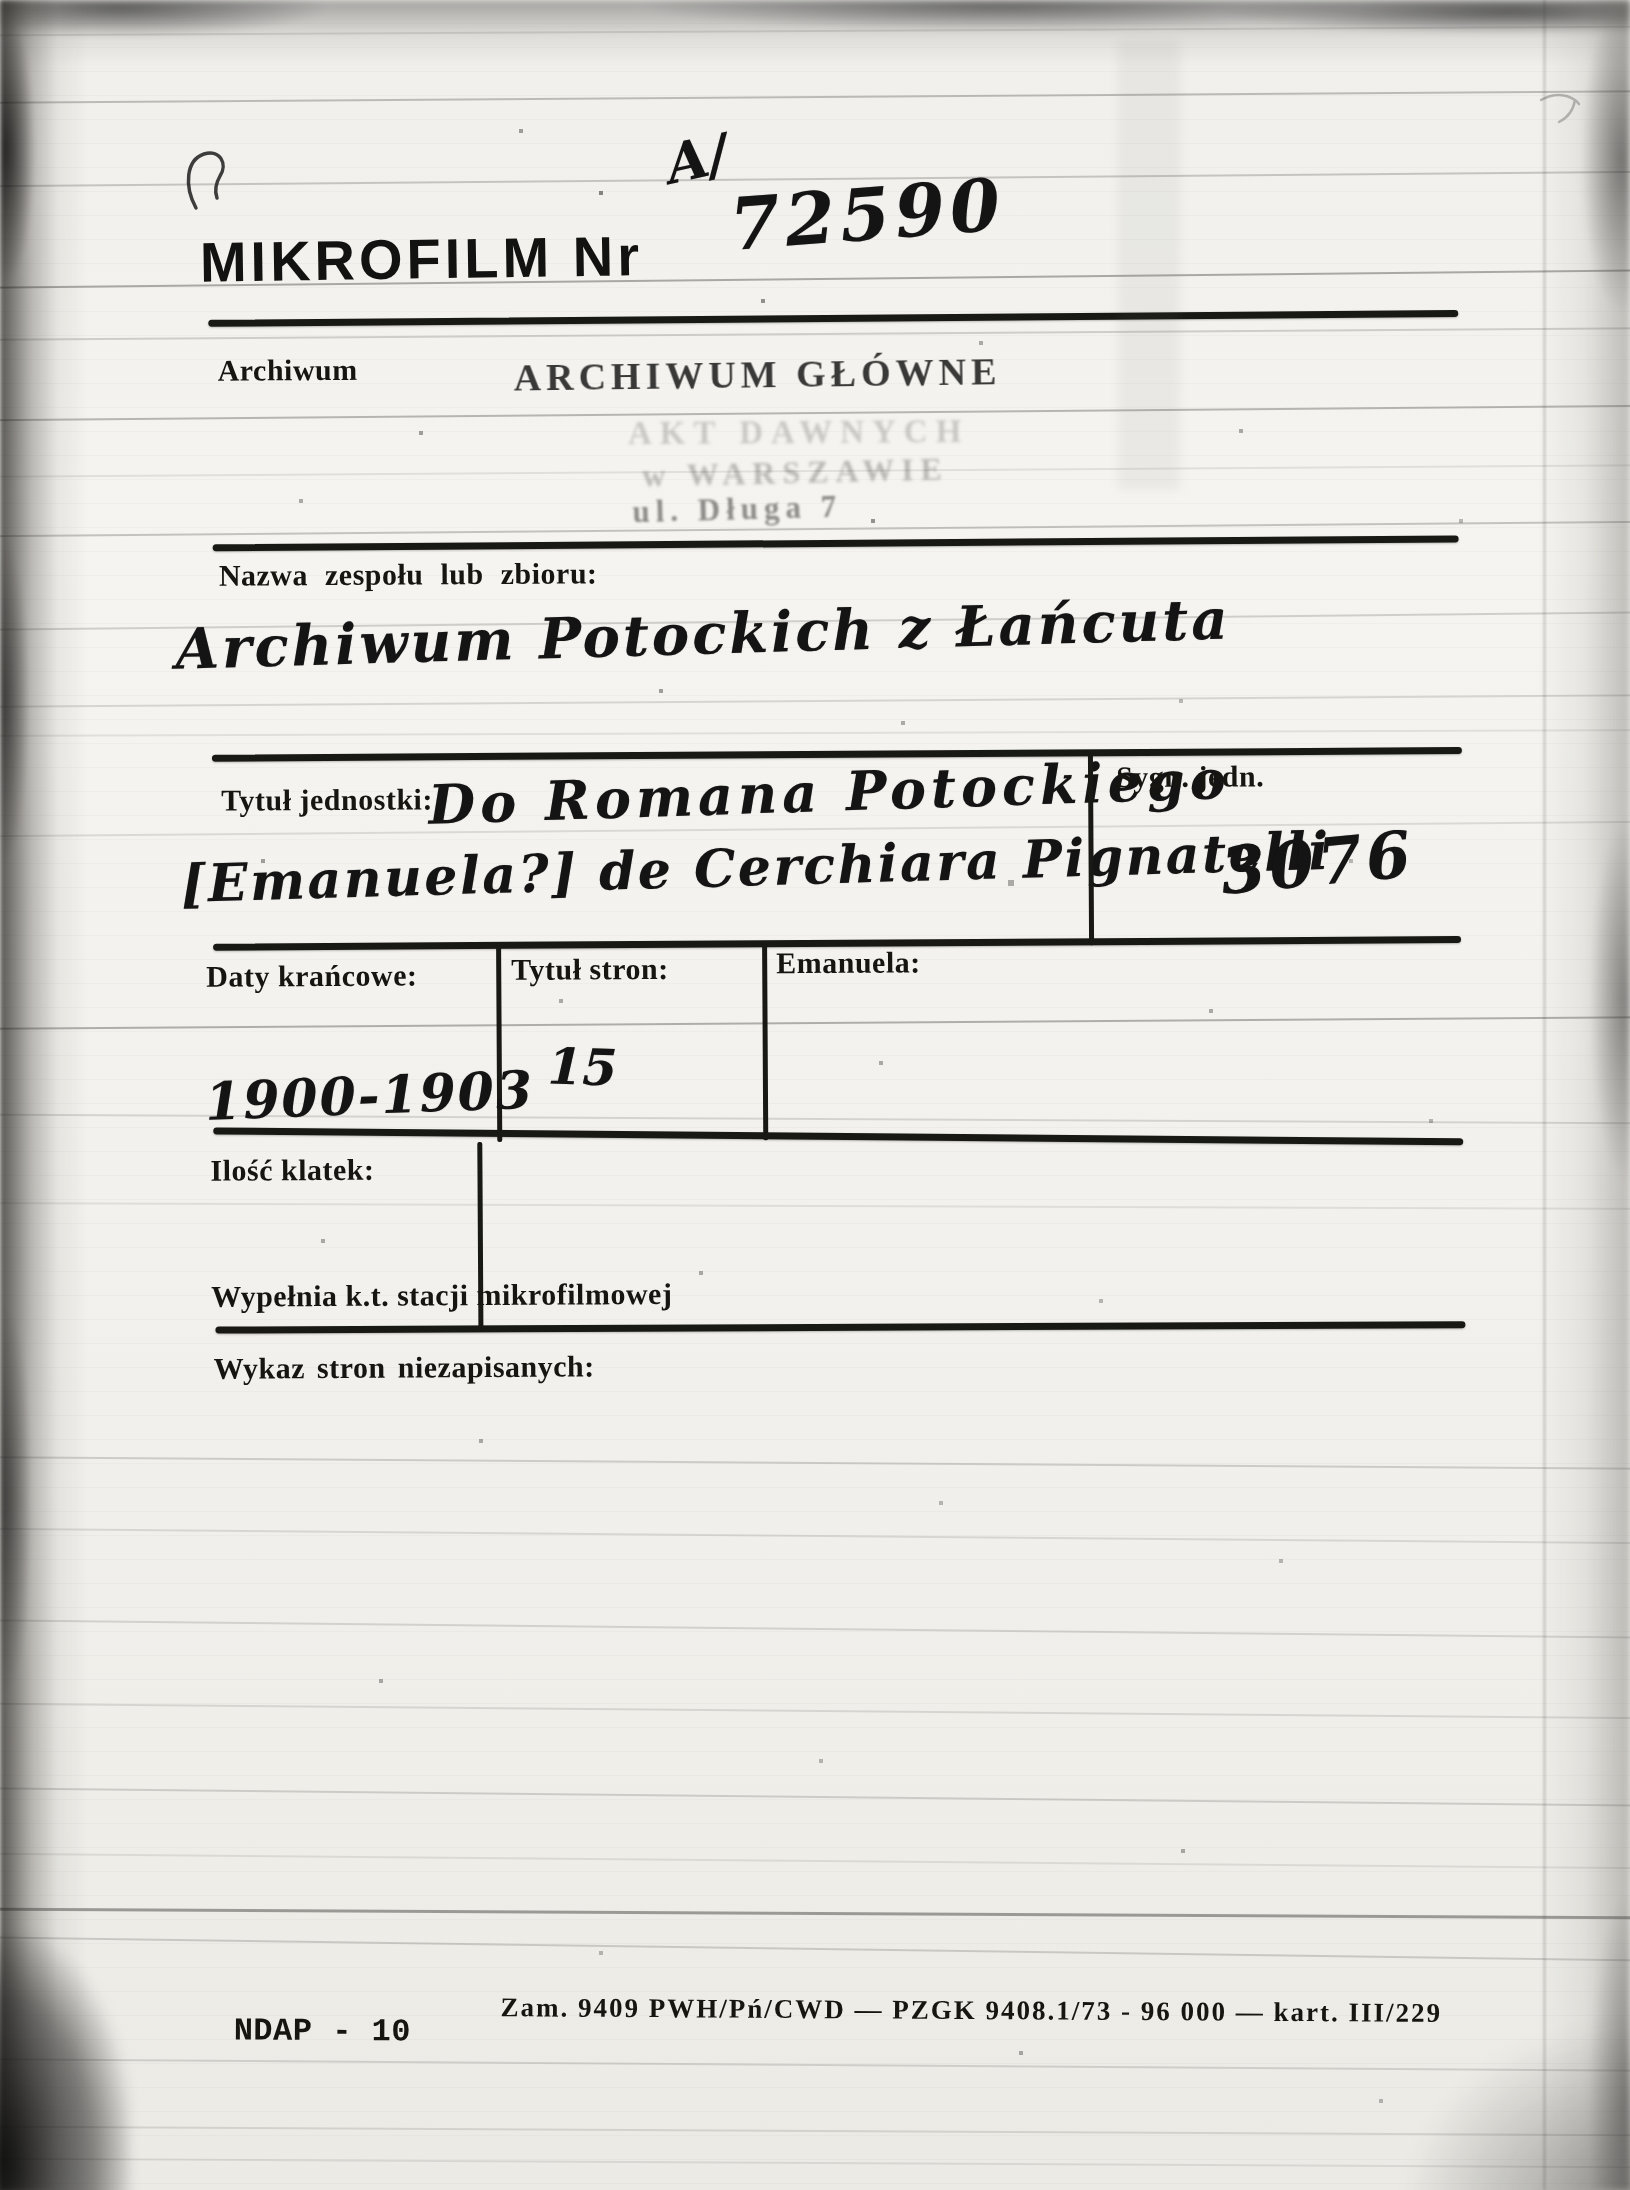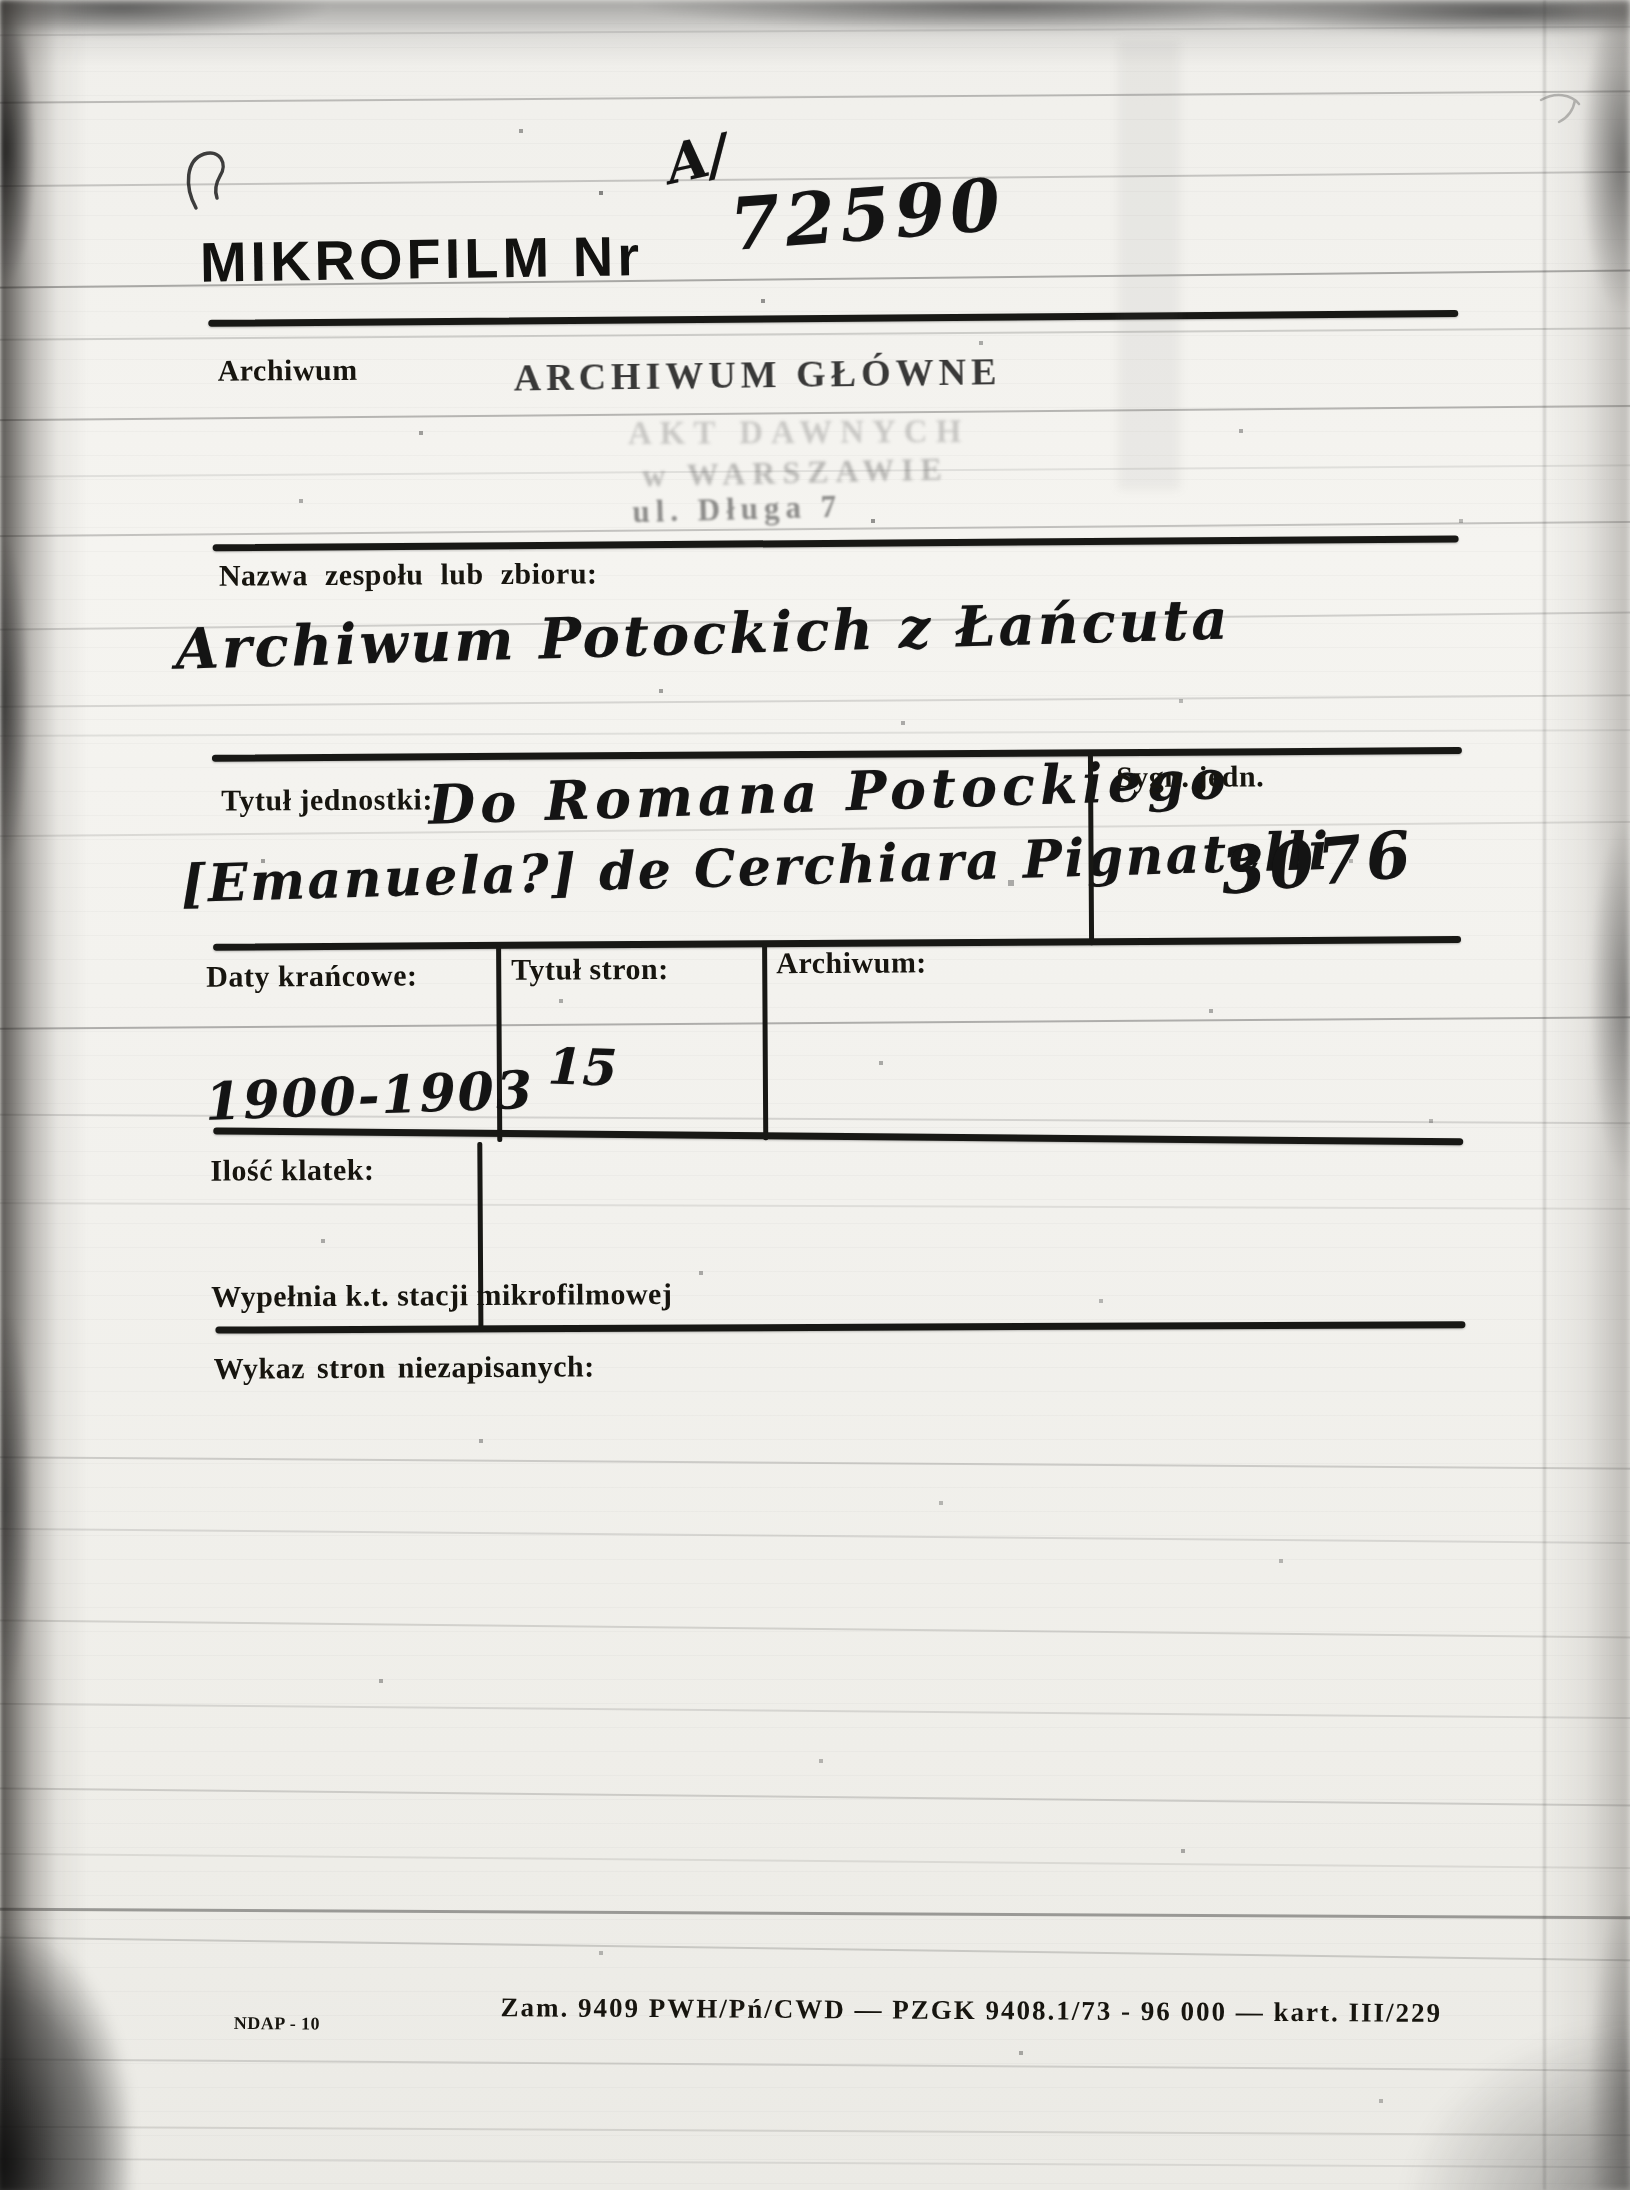--- a/index.html
+++ b/index.html
@@ -104,33 +104,33 @@
   <div class="hand" style="left:182px;top:836px;font-size:52px;letter-spacing:2.5px;transform:rotate(-1.3deg);">[Emanuela?] de Cerchiara Pignatelli</div>
   <div class="vrule" style="left:1090px;top:755px;height:192px;"></div>
   <div class="label" style="left:1118px;top:762px;">Sygn. jedn.</div>
   <div class="hand" style="left:1222px;top:828px;font-size:64px;letter-spacing:4px;transform:rotate(-5deg);">3076</div>
   <div class="rule" style="left:214px;top:940px;width:1248px;"></div>
 
   <div class="label" style="left:207px;top:956px;">Daty krańcowe:</div>
   <div class="vrule" style="left:497px;top:944px;height:196px;"></div>
   <div class="label" style="left:512px;top:951px;">Tytuł stron:</div>
   <div class="vrule" style="left:763px;top:944px;height:196px;"></div>
-  <div class="label" style="left:777px;top:946px;">Archiwum:</div>
+  <div class="label" style="left:777px;top:946px;">Emanuela:</div>
   <div class="hand" style="left:205px;top:1062px;font-size:52px;letter-spacing:2px;transform:rotate(-1.8deg);">1900-1903</div>
   <div class="hand" style="left:548px;top:1036px;font-size:50px;transform:rotate(2deg);">15</div>
   <div class="rule" style="left:213px;top:1133px;width:1250px;transform:rotate(0.85deg);"></div>
 
   <div class="label" style="left:210px;top:1150px;">Ilość klatek:</div>
   <div class="vrule" style="left:477px;top:1140px;height:190px;"></div>
   <div class="label" style="left:210px;top:1276px;">Wypełnia k.t. stacji mikrofilmowej</div>
   <div class="rule" style="left:214px;top:1324px;width:1250px;transform:rotate(0.1deg);"></div>
 
   <div class="label" style="left:212px;top:1348px;word-spacing:4px;">Wykaz stron niezapisanych:</div>
 
-  <div class="label" style="left:228px;top:2010px;font-size:18px;transform:rotate(0.7deg);">NDAP - 10</div>
+  <div class="label" style="left:228px;top:2010px;font-size:32px;transform:rotate(0.7deg);font-family:Liberation Mono, monospace;">NDAP - 10</div>
   <div class="label" style="left:495px;top:1996px;font-size:27px;letter-spacing:2px;transform:rotate(0.7deg);">Zam. 9409 PWH/Pń/CWD — PZGK 9408.1/73 - 96 000 — kart. III/229</div>
 </div>
 
 <svg width="70" height="80" style="position:absolute;left:178px;top:146px;" viewBox="0 0 70 80">
   <path d="M 18 62 C 6 40, 8 14, 26 8 C 42 3, 50 18, 42 30 C 38 37, 36 44, 39 52" fill="none" stroke="#1d1d1d" stroke-width="3.5" stroke-linecap="round" opacity="0.85"></path>
 </svg>
 
 <svg width="50" height="40" style="position:absolute;left:1535px;top:88px;" viewBox="0 0 50 40">
   <path d="M 6 12 C 20 4, 36 6, 44 16 M 40 12 C 38 24, 32 30, 24 34" fill="none" stroke="#444" stroke-width="2.5" stroke-linecap="round" opacity="0.35"></path>
 </svg>

